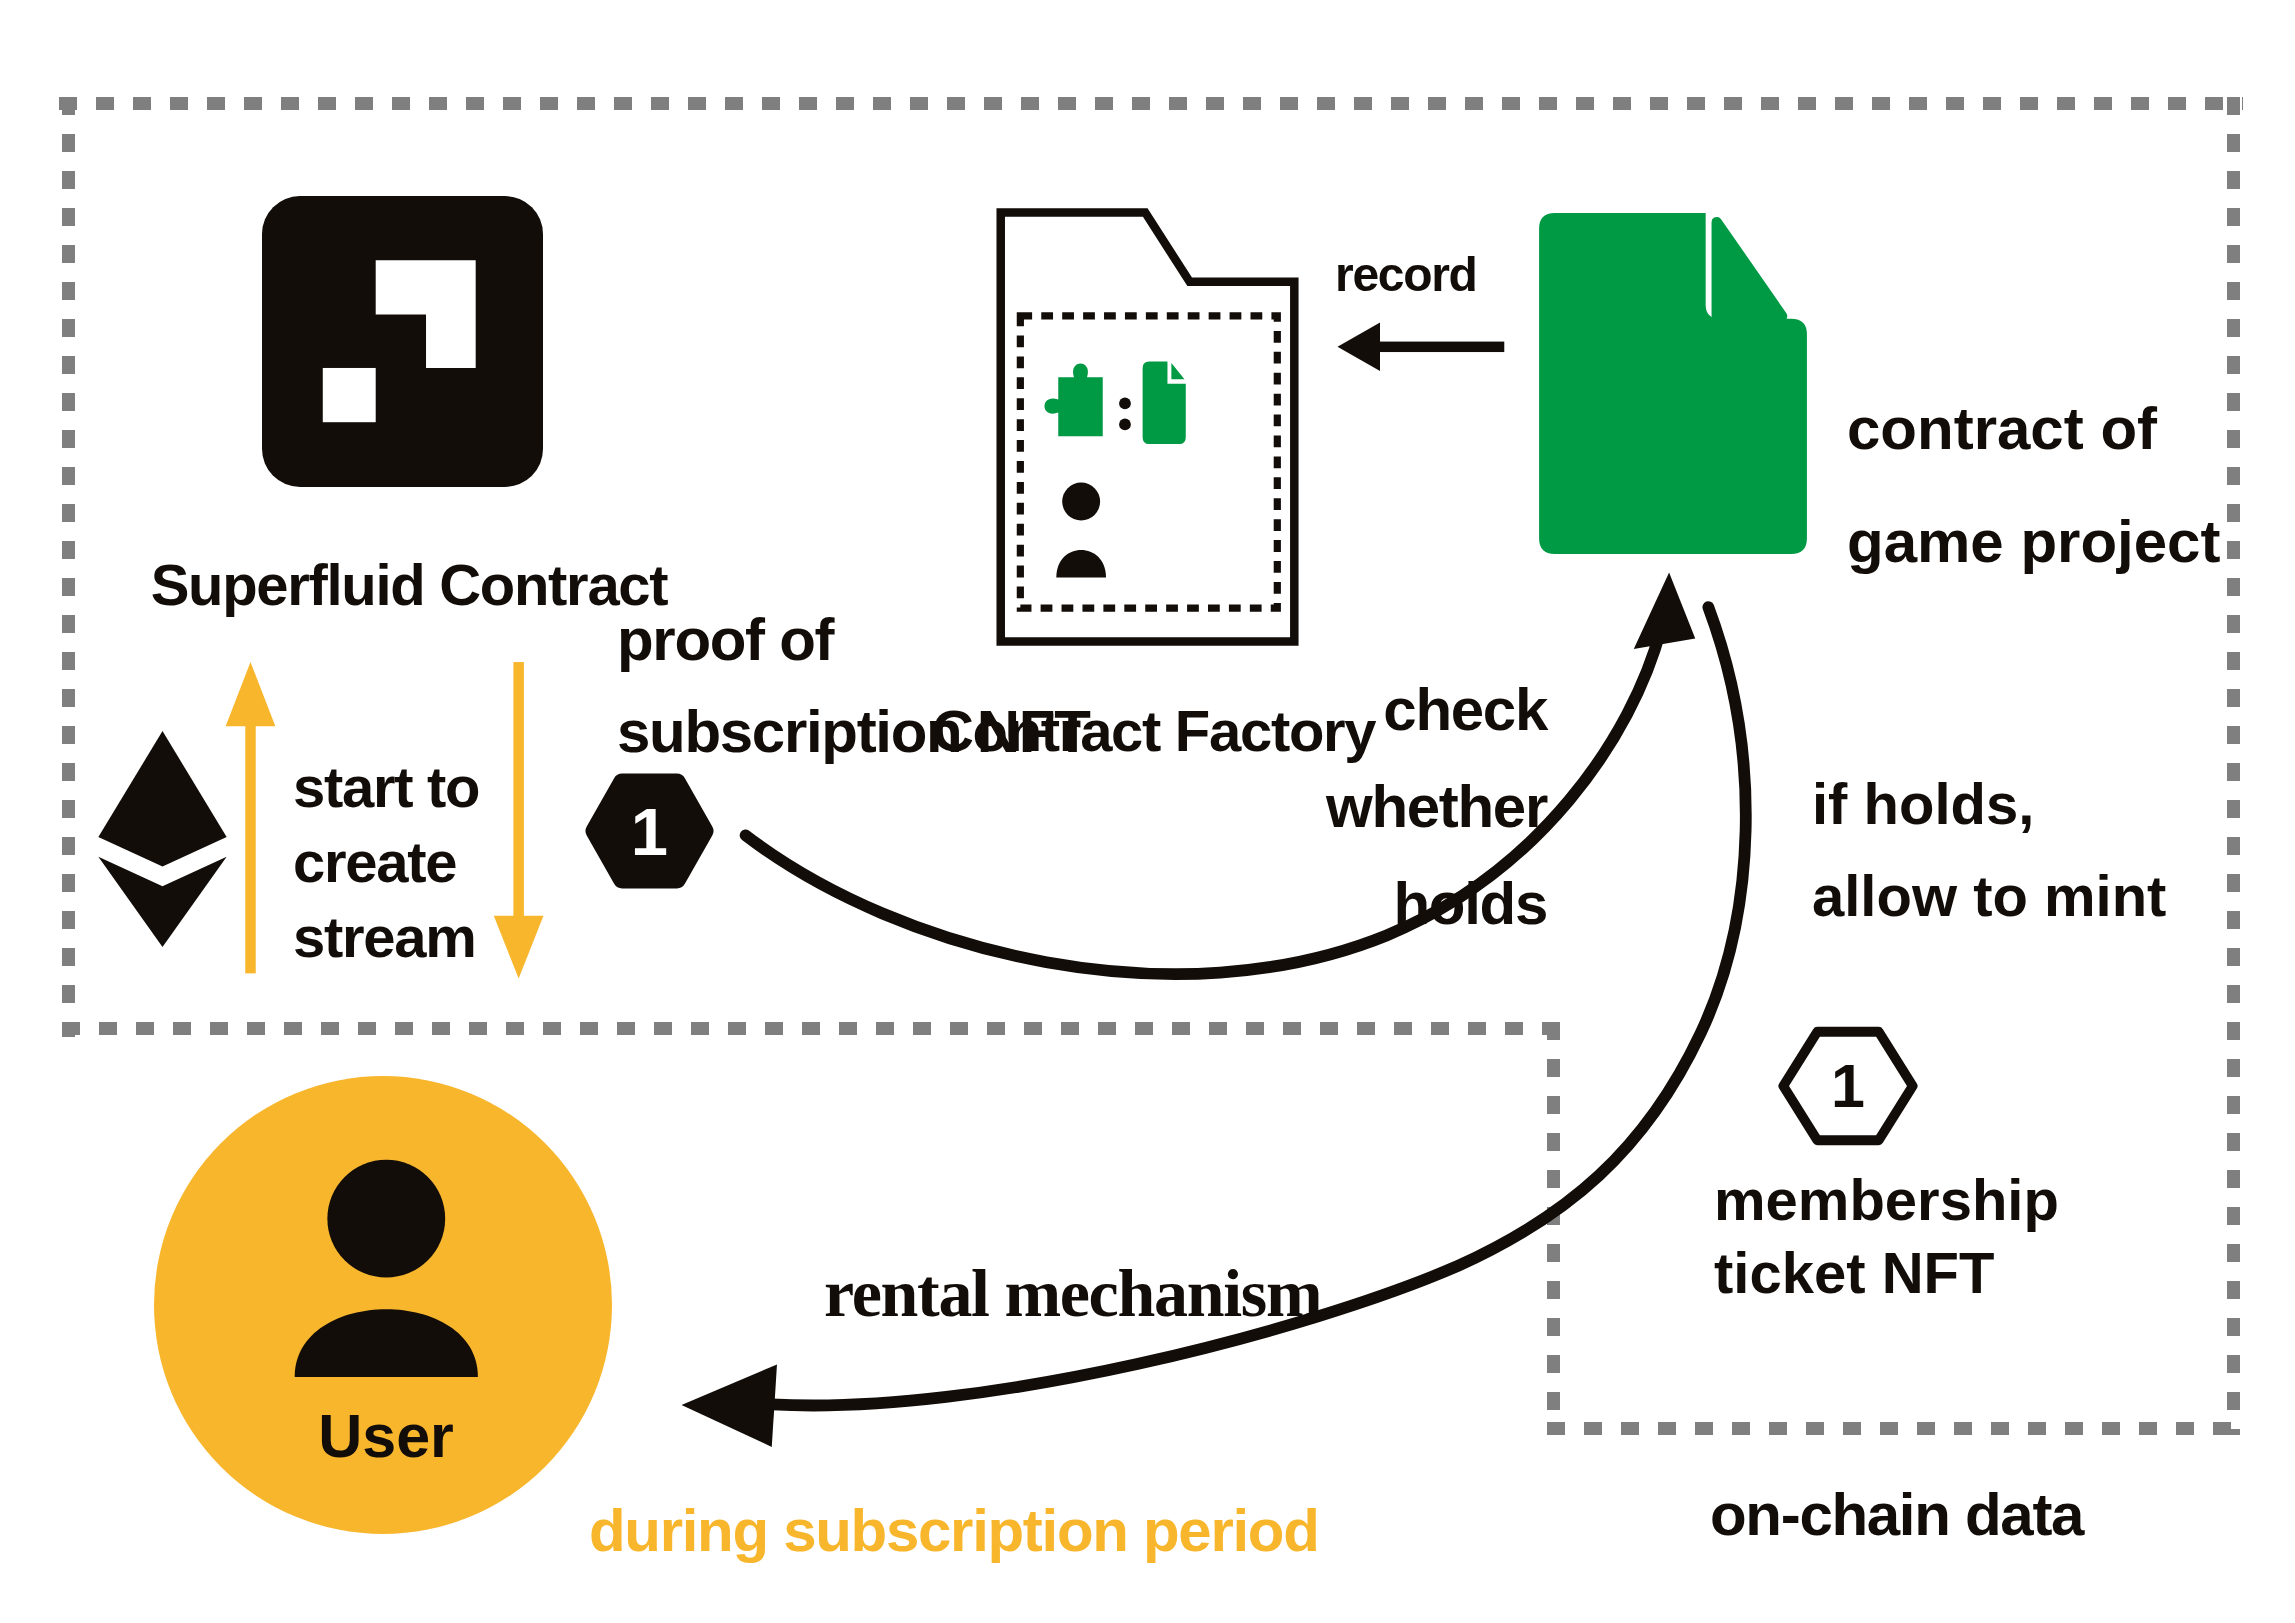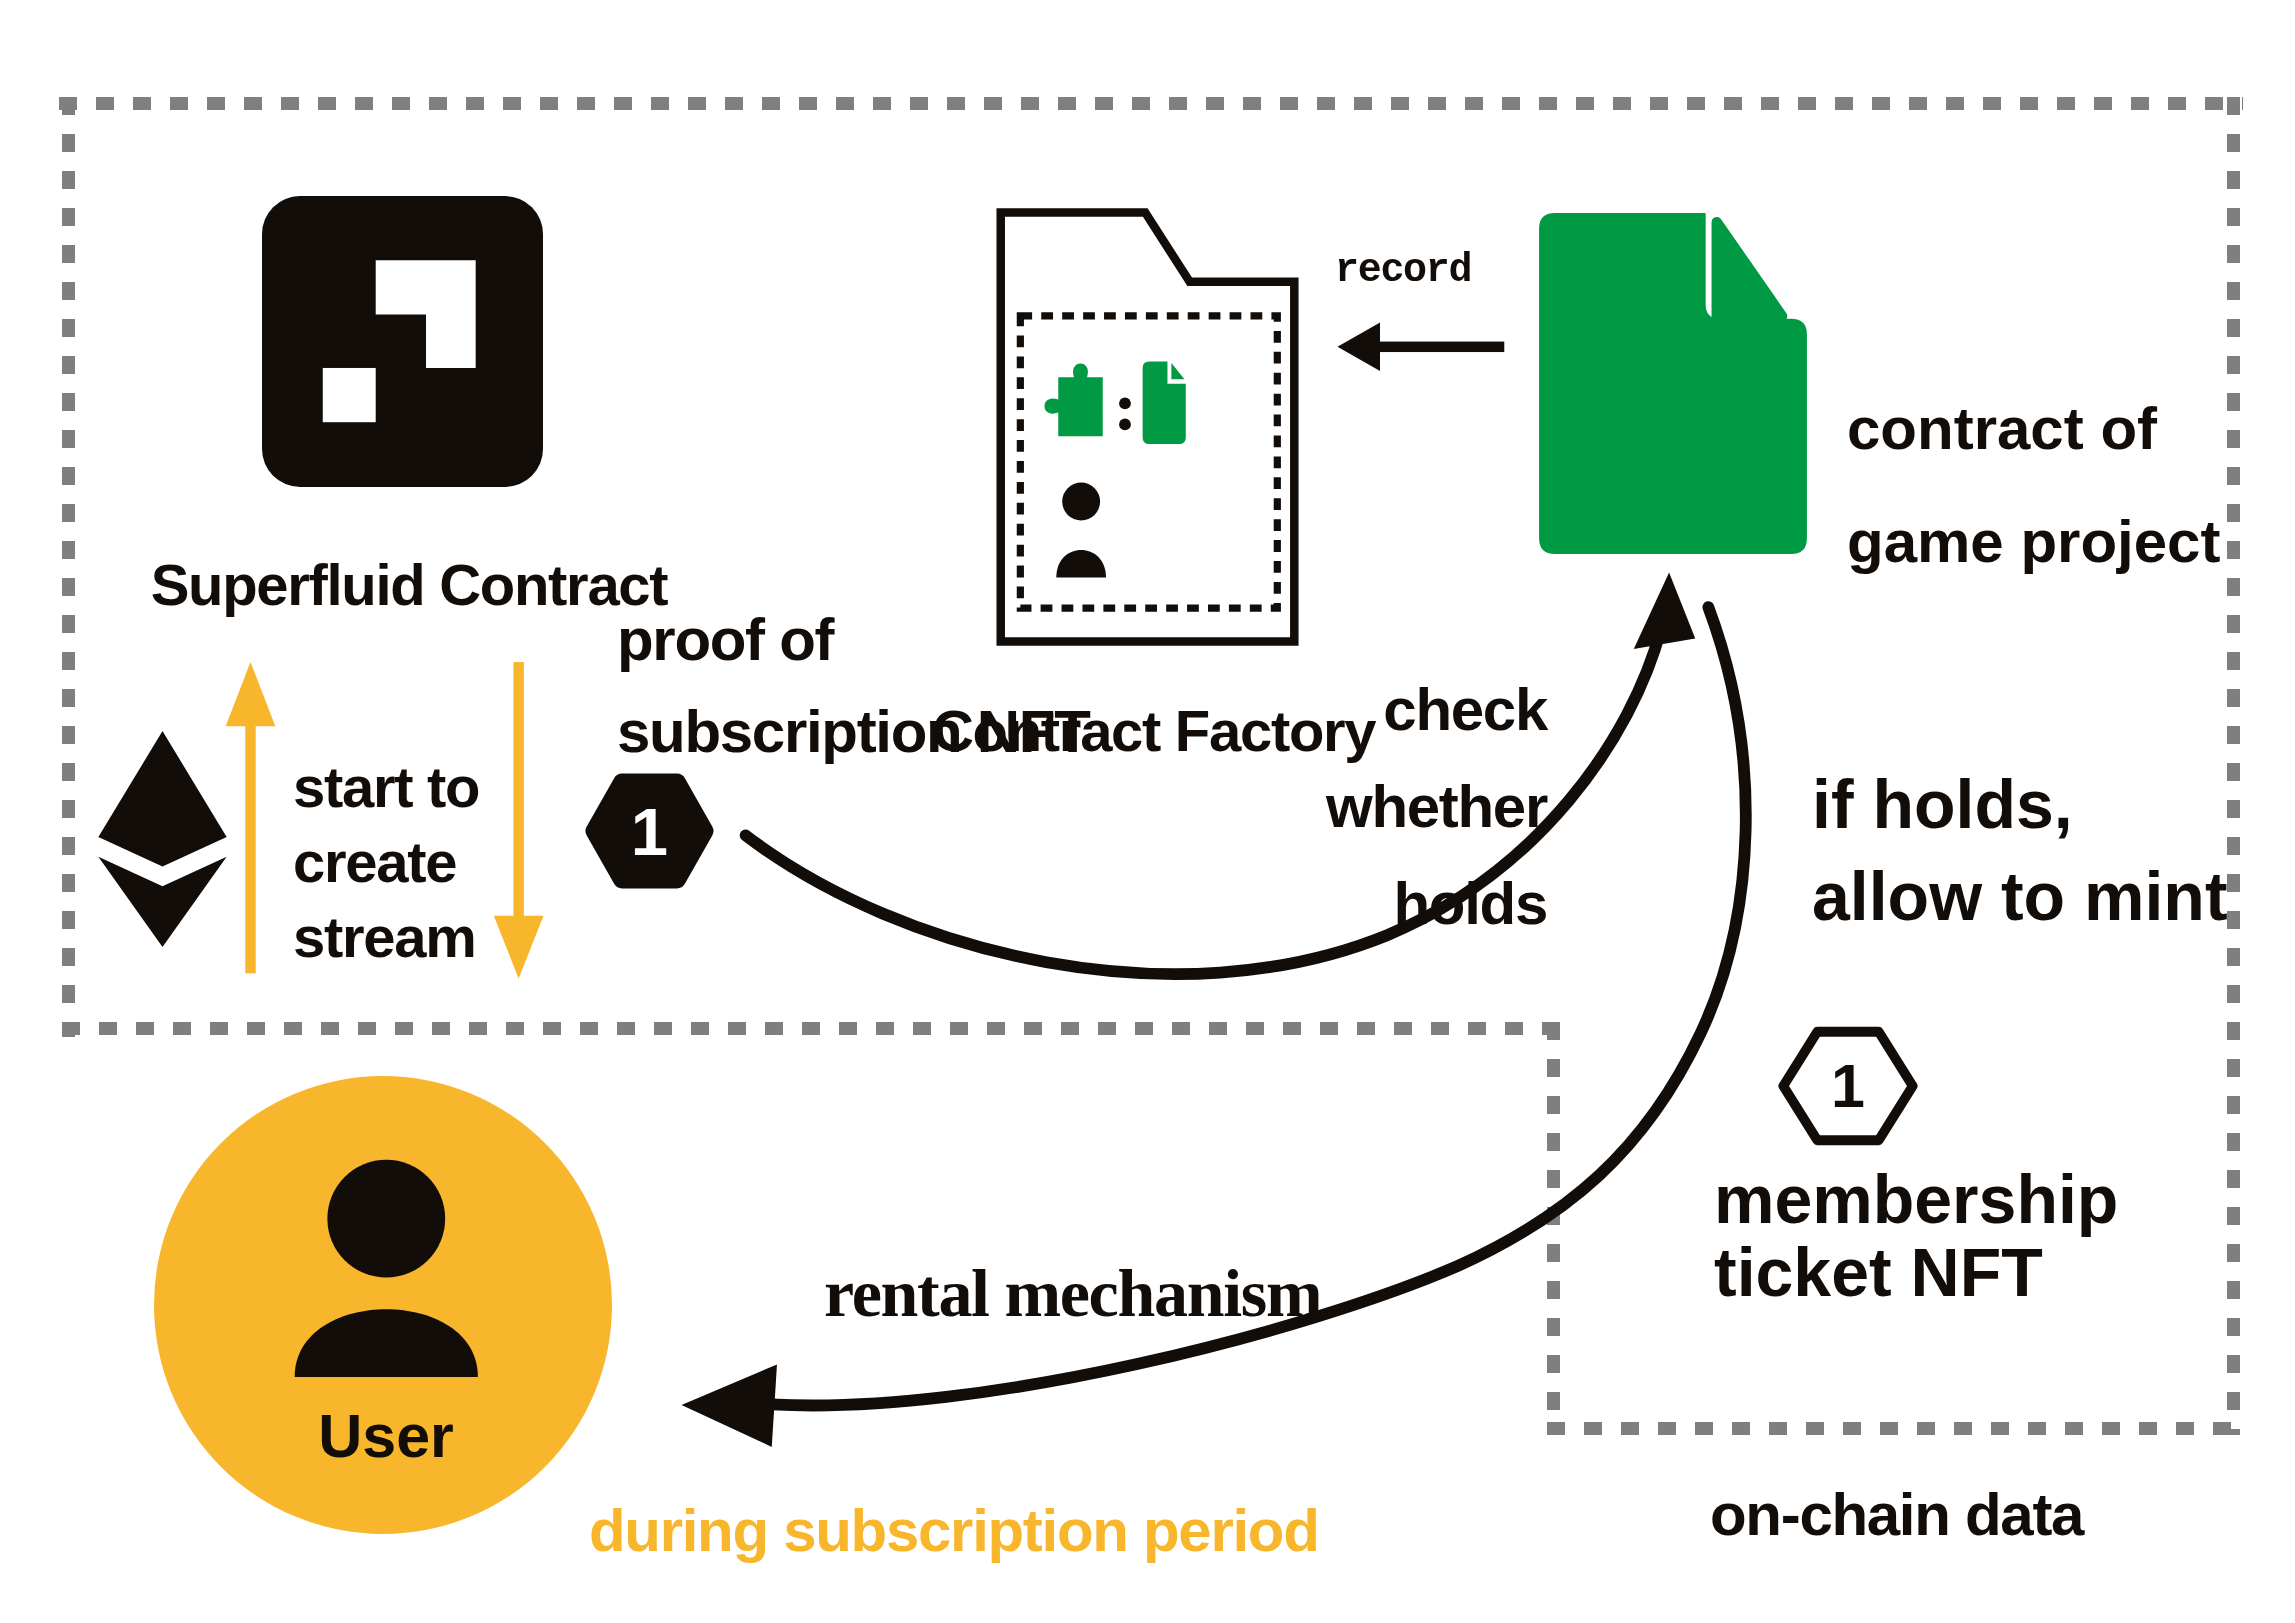--- a/index.html
+++ b/index.html
@@ -5,21 +5,21 @@
   html,body{margin:0;padding:0;background:#ffffff;}
   .canvas{position:relative;width:2295px;height:1623px;background:#ffffff;overflow:hidden;
           font-family:"Liberation Sans",sans-serif;}
   svg{position:absolute;display:block;}
   .dash-h{position:absolute;height:13px;
     background:repeating-linear-gradient(to right,#7f7f7f 0 17.7px,transparent 17.7px 37px);}
   .dash-v{position:absolute;width:13px;
     background:repeating-linear-gradient(to bottom,#7f7f7f 0 17.7px,transparent 17.7px 37px);}
   .t{position:absolute;font-weight:bold;color:#120d09;white-space:nowrap;line-height:1.18;}
   .cond{font-size:58px;letter-spacing:-1.3px;}
-  .round{font-size:68px;letter-spacing:0;}
+  .round{font-size:58px;letter-spacing:0;}
   .line{display:block;}
   .badge{position:absolute;display:flex;align-items:center;justify-content:center;
          font-weight:bold;font-size:67px;}
 </style>
 </head>
 <body>
 
 <div class="canvas">
 
   <div class="dash-h" style="left:59px;top:97px;width:2184px;"></div>
@@ -108,21 +108,21 @@
       <circle cx="355" cy="218" r="90" fill="#120d09"></circle>
       <path d="M215,460 C215,322 495,322 495,460 Z" fill="#120d09"></path>
     </g>
   </svg>
   <div class="t round" style="left:255px;top:1401px;width:262px;text-align:center;font-size:61px;">User</div>
 
   <div class="t cond" style="left:108px;top:551px;width:602px;text-align:center;">Superfluid Contract</div>
 
   <div class="t cond" style="left:932px;top:697px;width:458px;text-align:left;">Contract Factory</div>
 
-  <div class="t cond" style="left:1335px;top:247px;font-size:40px;font-family:Liberation Mono, monospace;">record</div>
+  <div class="t cond" style="left:1335px;top:247px;font-size:48px;">record</div>
 
   <div class="t round" style="left:1847px;top:372px;line-height:113px;font-size:60px;">
     <span class="line">contract of</span>
     <span class="line">game project</span>
   </div>
 
   <div class="t cond" style="left:293px;top:749px;line-height:75px;">
     <span class="line">start to</span>
     <span class="line">create</span>
     <span class="line">stream</span>

